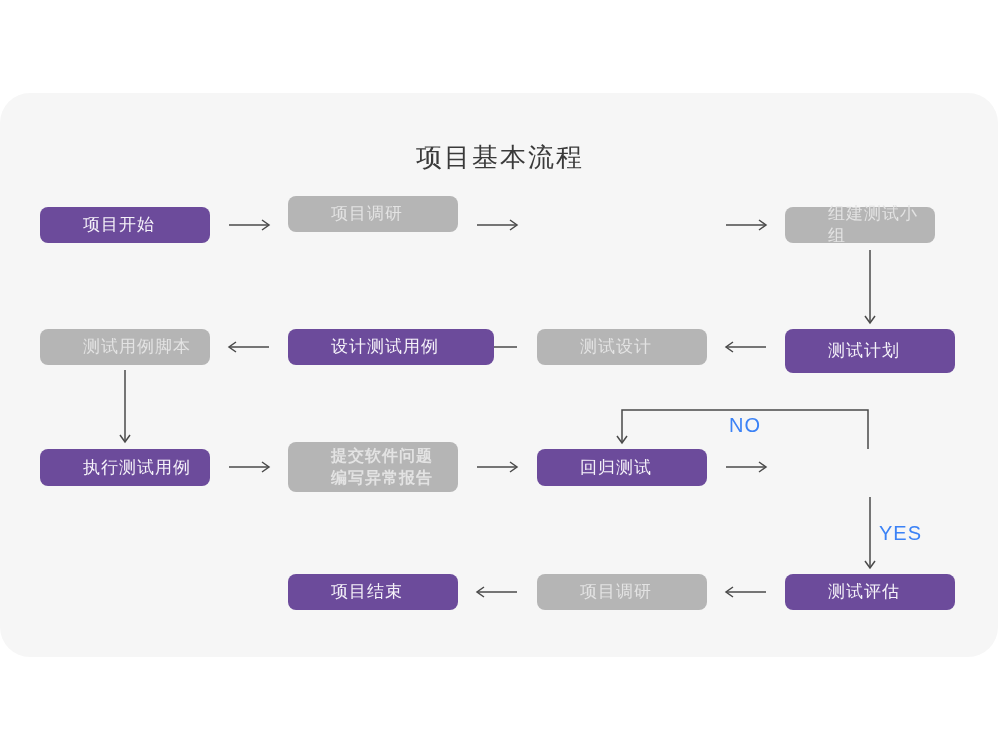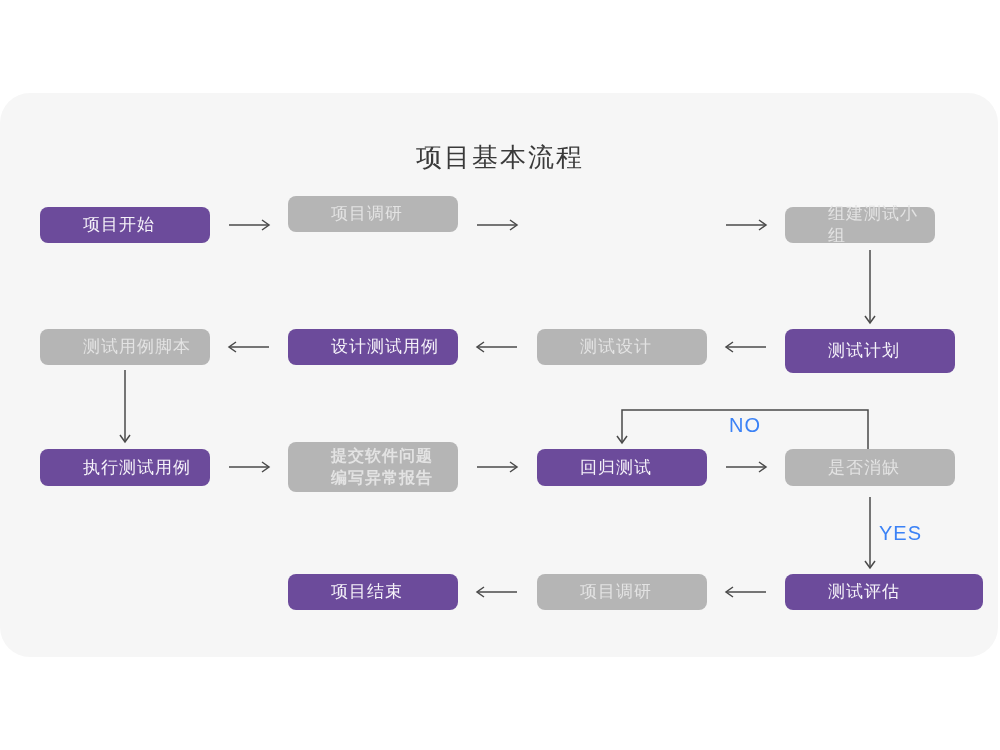--- a/index.html
+++ b/index.html
@@ -79,42 +79,39 @@
   <div class="node gray" style="left:785px;top:207px;width:150px;height:36px">
     <span>组建测试小组</span>
   </div>
 
   <div class="node purple" style="left:785px;top:329px;width:170px;height:44px">
     <span>测试计划</span>
   </div>
   <div class="node gray" style="left:537px;top:329px;width:170px;height:36px">
     <span>测试设计</span>
   </div>
-  <div class="node purple" style="left:288px;top:329px;width:170px;height:36px">
+  <div class="node purple" style="left:288px;top:329px;width:206px;height:36px">
     <span>设计测试用例</span>
   </div>
   <div class="node gray" style="left:40px;top:329px;width:170px;height:36px">
     <span>测试用例脚本</span>
   </div>
 
   <div class="node purple" style="left:40px;top:449px;width:170px;height:37px">
     <span>执行测试用例</span>
   </div>
   <div class="node gray two-line" style="left:288px;top:442px;width:170px;height:50px">
     <span>提交软件问题</span>
     <span>编写异常报告</span>
   </div>
   <div class="node purple" style="left:537px;top:449px;width:170px;height:37px">
     <span>回归测试</span>
   </div>
-  <div class="node gray" style="left:785px;top:449px;width:170px;height:37px">
-    <span>是否消缺</span>
-  </div>
 
-  <div class="node purple" style="left:785px;top:574px;width:198px;height:36px">
+  <div class="node purple" style="left:785px;top:574px;width:170px;height:36px">
     <span>测试评估</span>
   </div>
   <div class="node gray" style="left:537px;top:574px;width:170px;height:36px">
     <span>项目调研</span>
   </div>
   <div class="node purple" style="left:288px;top:574px;width:170px;height:36px">
     <span>项目结束</span>
   </div>
 
 </div>

